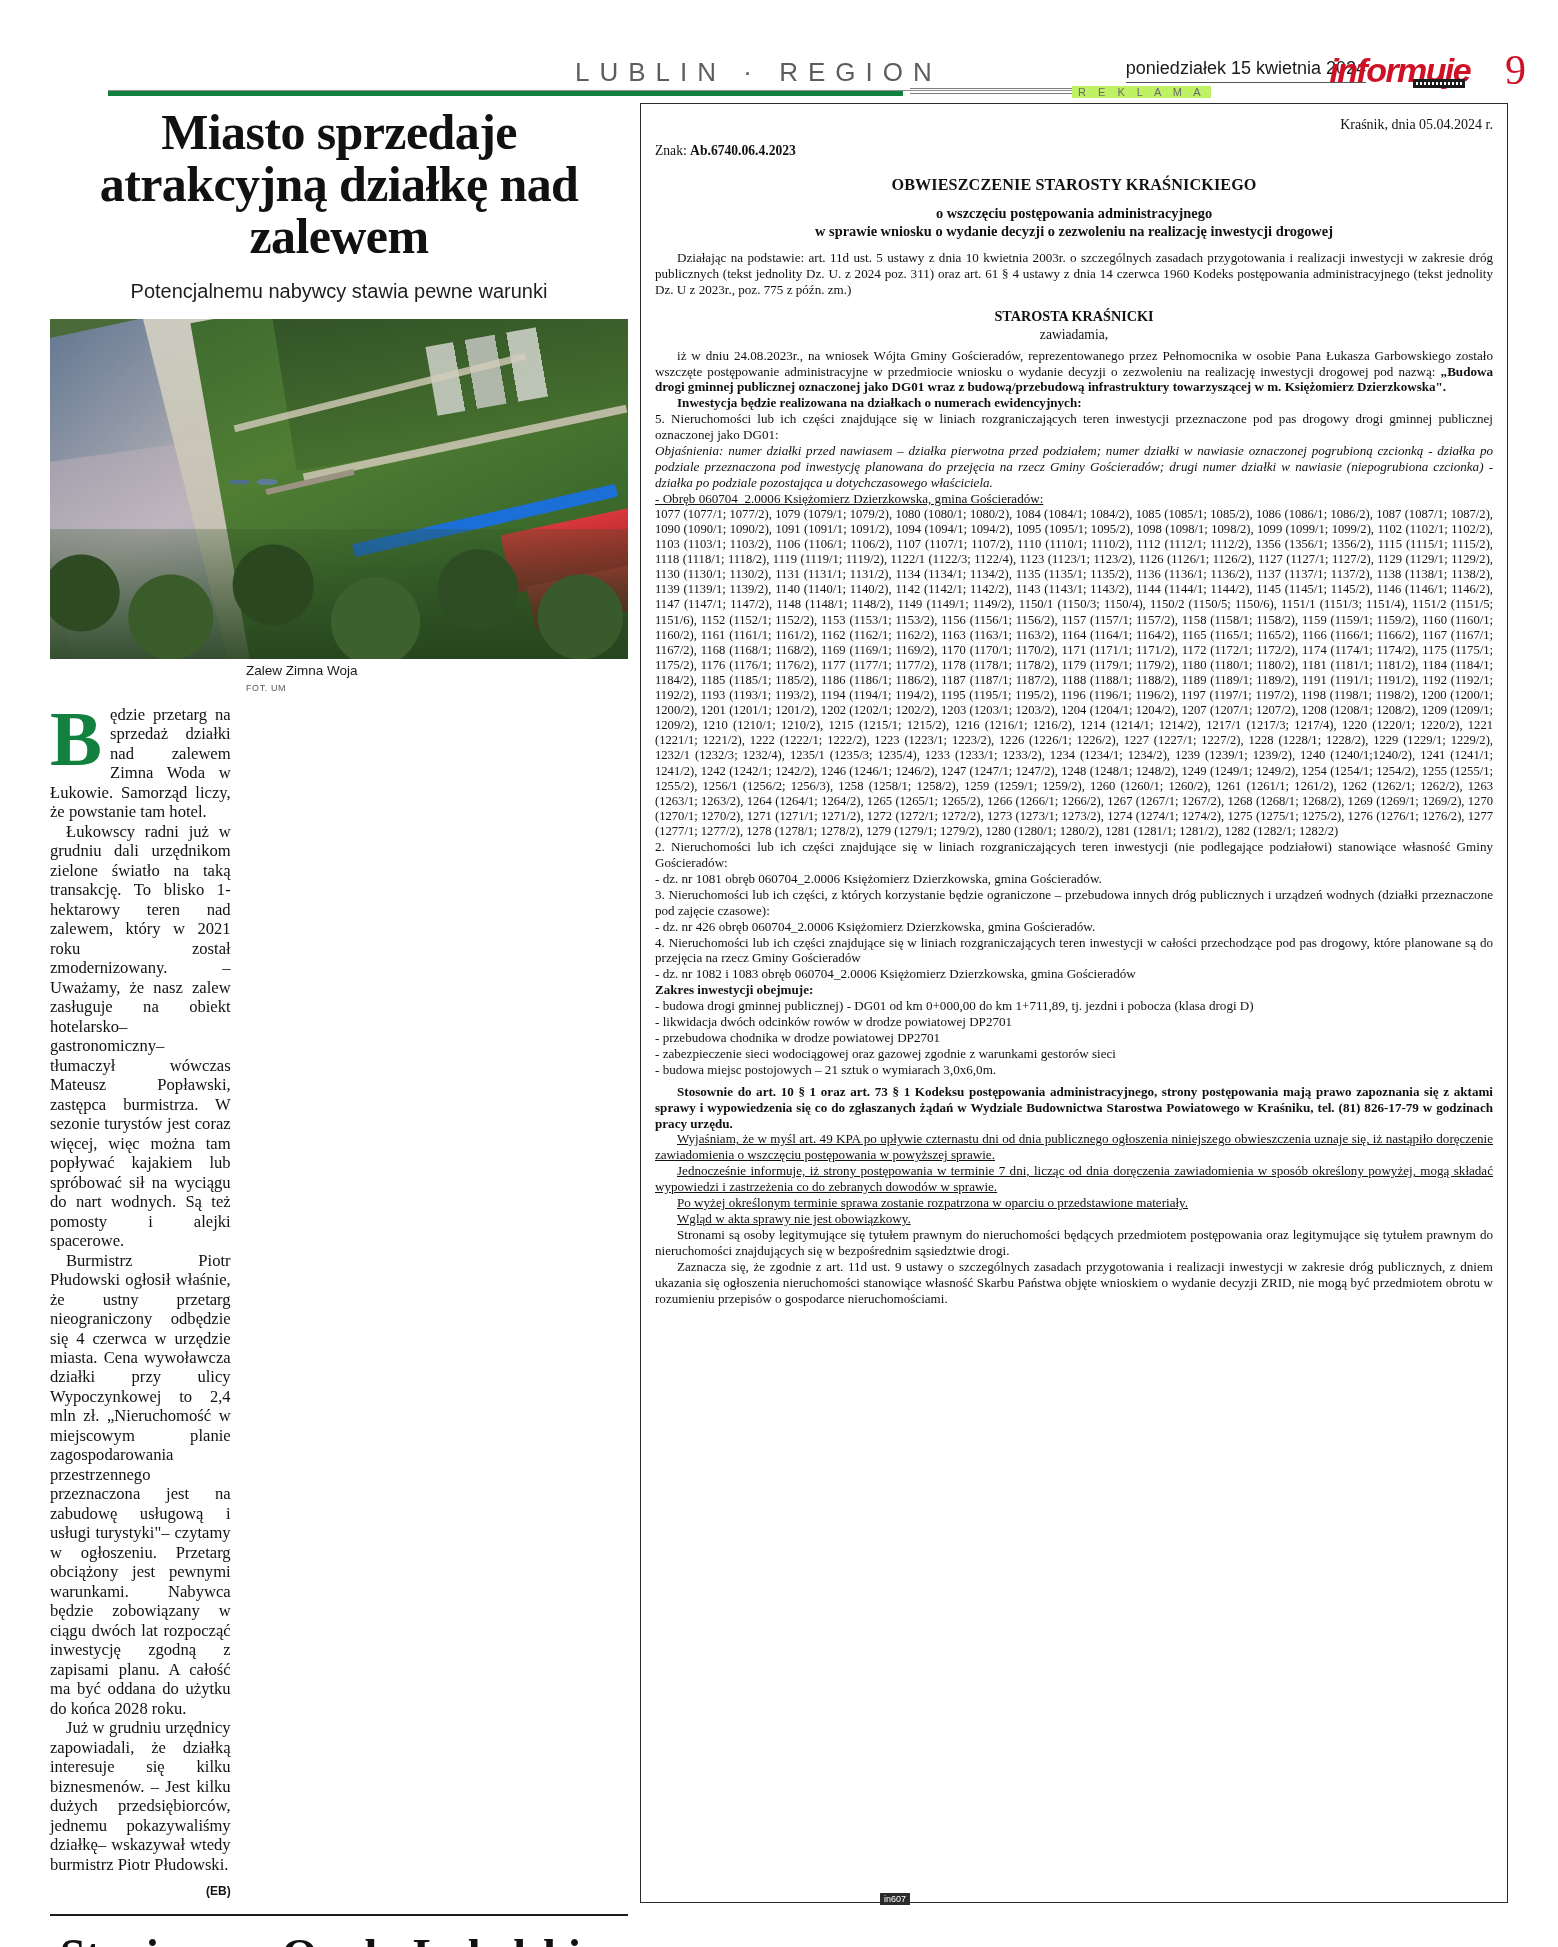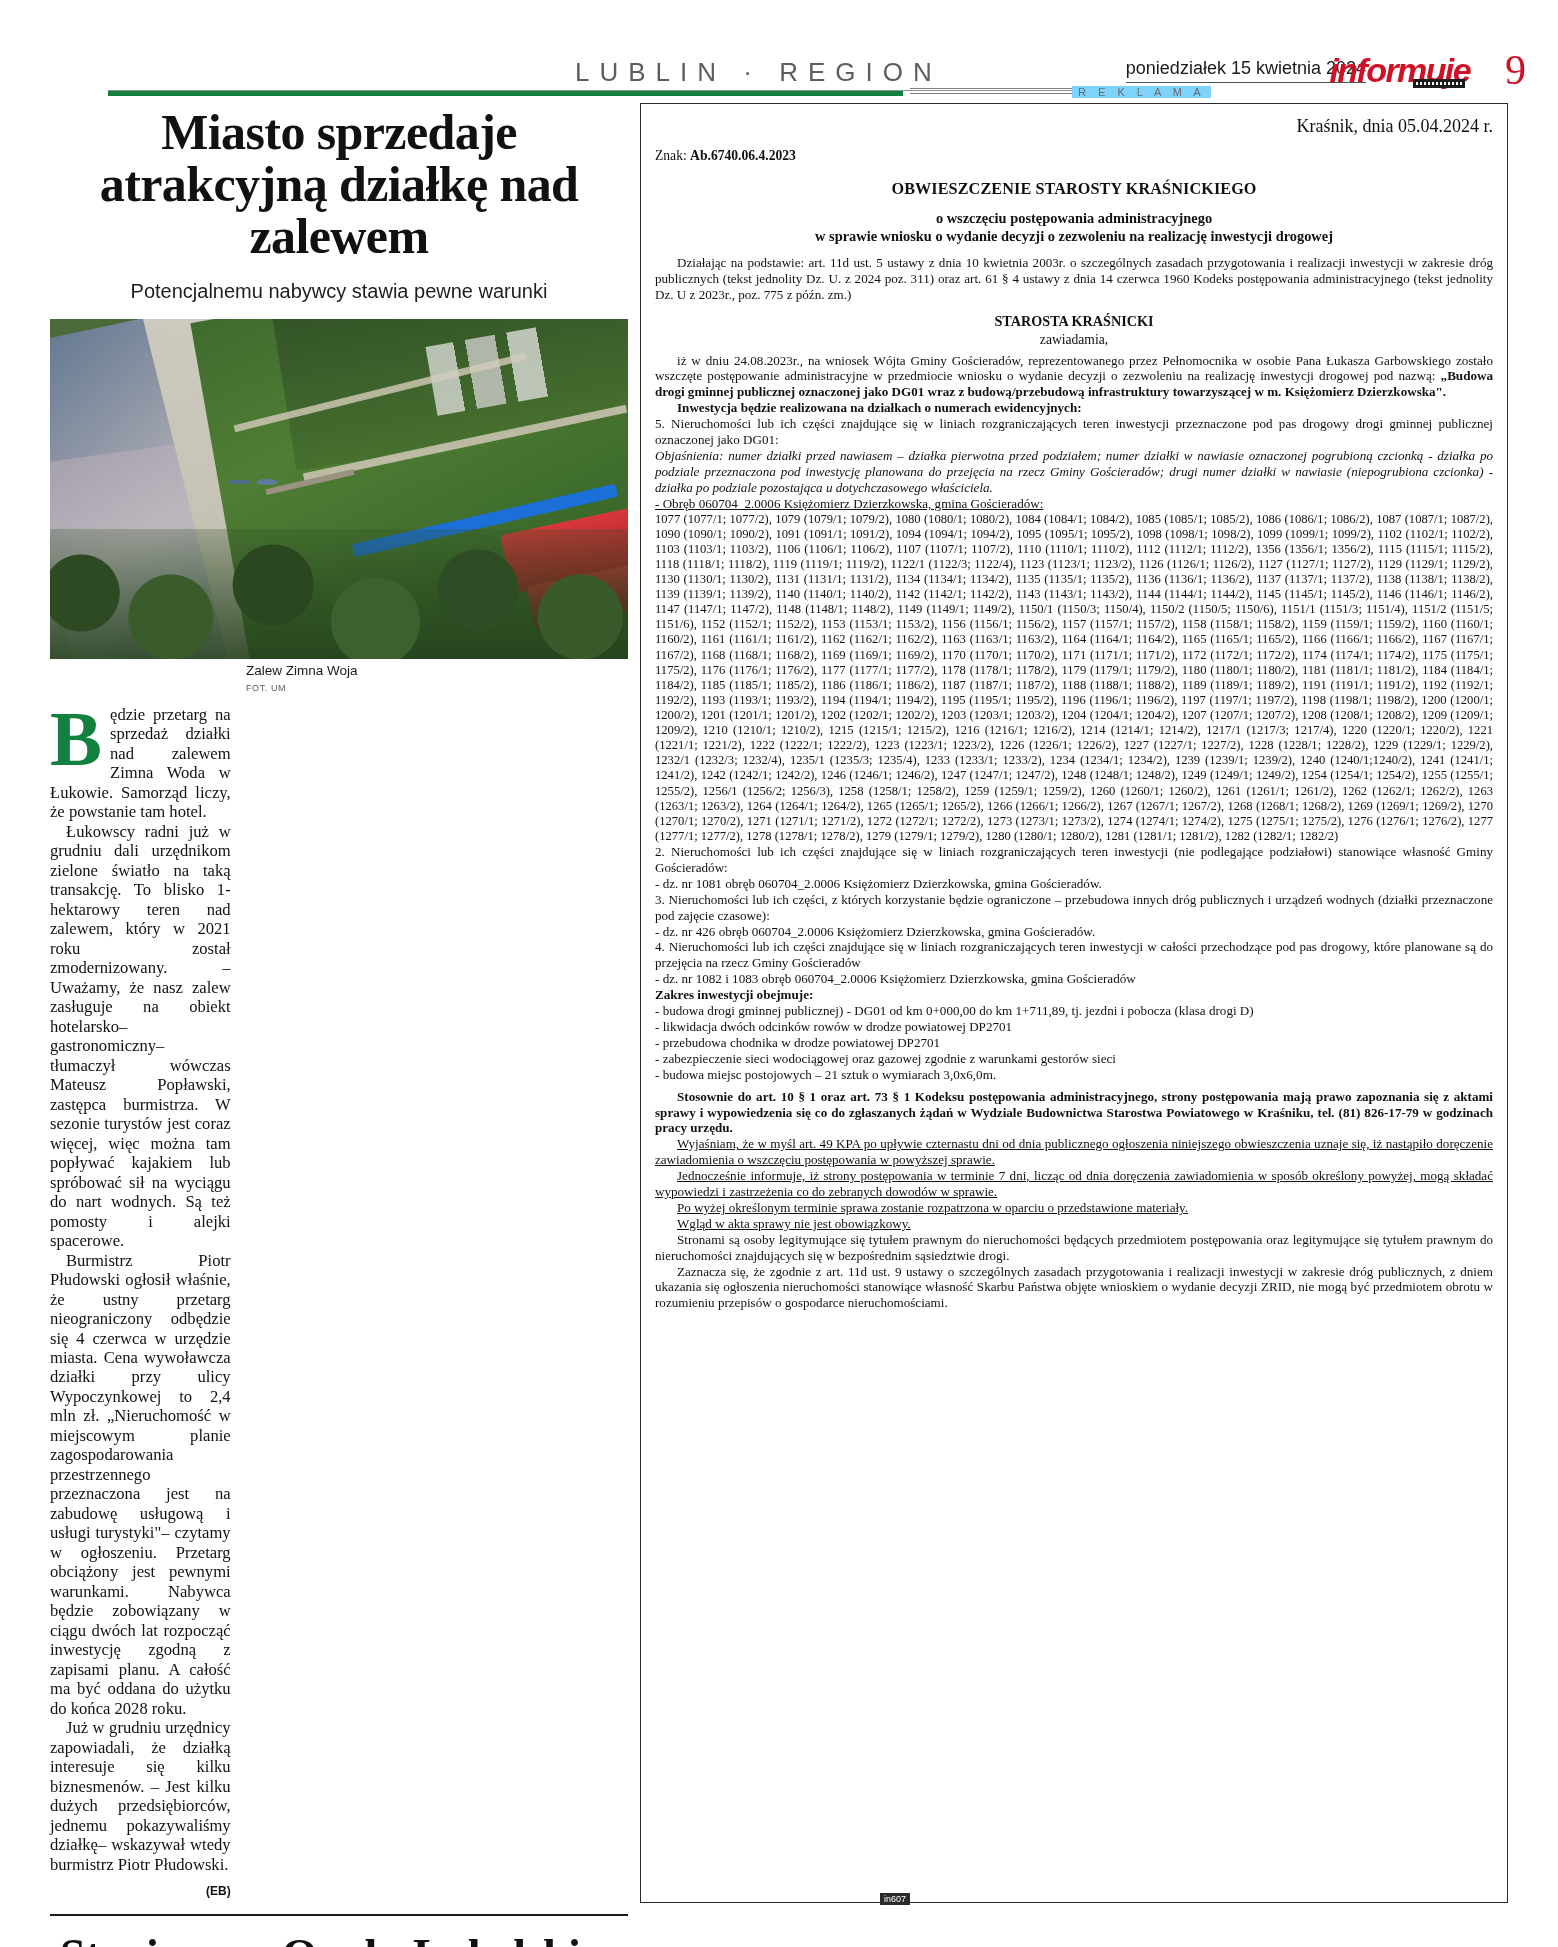--- a/index.html
+++ b/index.html
@@ -29,21 +29,21 @@
     background:#12813f;
   }
   .mast-thin-rule {
     position:absolute; left:108px; top:90px; width:1045px; height:1px;
     background:#8e8e8e;
   }
   .mast-reklama {
     position:absolute; left:1072px; top:86px;
     font-family:"Liberation Sans", sans-serif;
     font-size:11px; letter-spacing:4.5px; color:#6a6a6a;
-    background:#7dd3fc; padding:0 6px;
+    background:#bef264; padding:0 6px;
   }
   .mast-reklama-line {
     position:absolute; left:910px; top:88px; width:270px; height:1px; background:#7d7d7d;
   }
   .mast-reklama-line2 {
     position:absolute; left:910px; top:93px; width:270px; height:1px; background:#7d7d7d;
   }
   .mast-date {
     position:absolute; right:192px; top:58px;
     font-family:"Liberation Sans", sans-serif;
@@ -209,21 +209,21 @@
     position:absolute; left:640px; top:103px;
     width:868px; height:1800px;
     border:1px solid #2b2b2b;
     background:#fff;
     padding:12px 14px 8px 14px;
     font-family:"Liberation Serif", serif;
     font-size:13.1px; line-height:1.215;
     color:#111;
     overflow:hidden;
   }
-  .notice .place { text-align:right; font-size:18px; margin:0 0 10px 0; }
+  .notice .place { text-align:right; font-size:14px; margin:0 0 10px 0; }
   .notice .znak { font-size:13.6px; margin:0 0 16px 0; }
   .notice .znak b { font-weight:bold; }
   .notice h1 {
     text-align:center; font-size:16.2px; font-weight:bold;
     margin:0 0 10px 0; letter-spacing:.1px;
   }
   .notice h2 {
     text-align:center; font-size:14.4px; font-weight:bold; margin:0;
   }
   .notice h2.l2 { margin:0 0 10px 0; }

